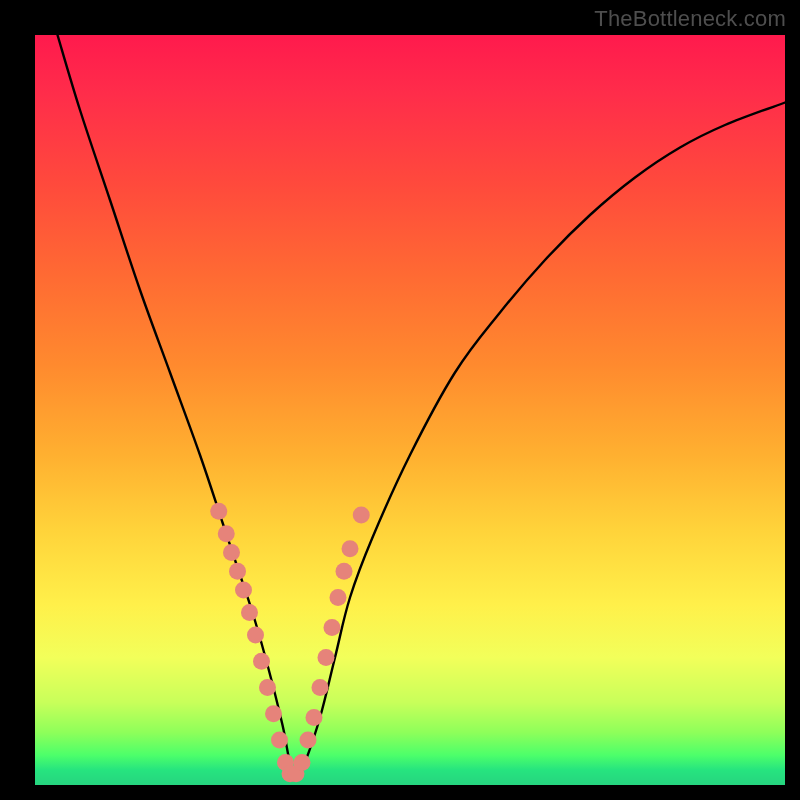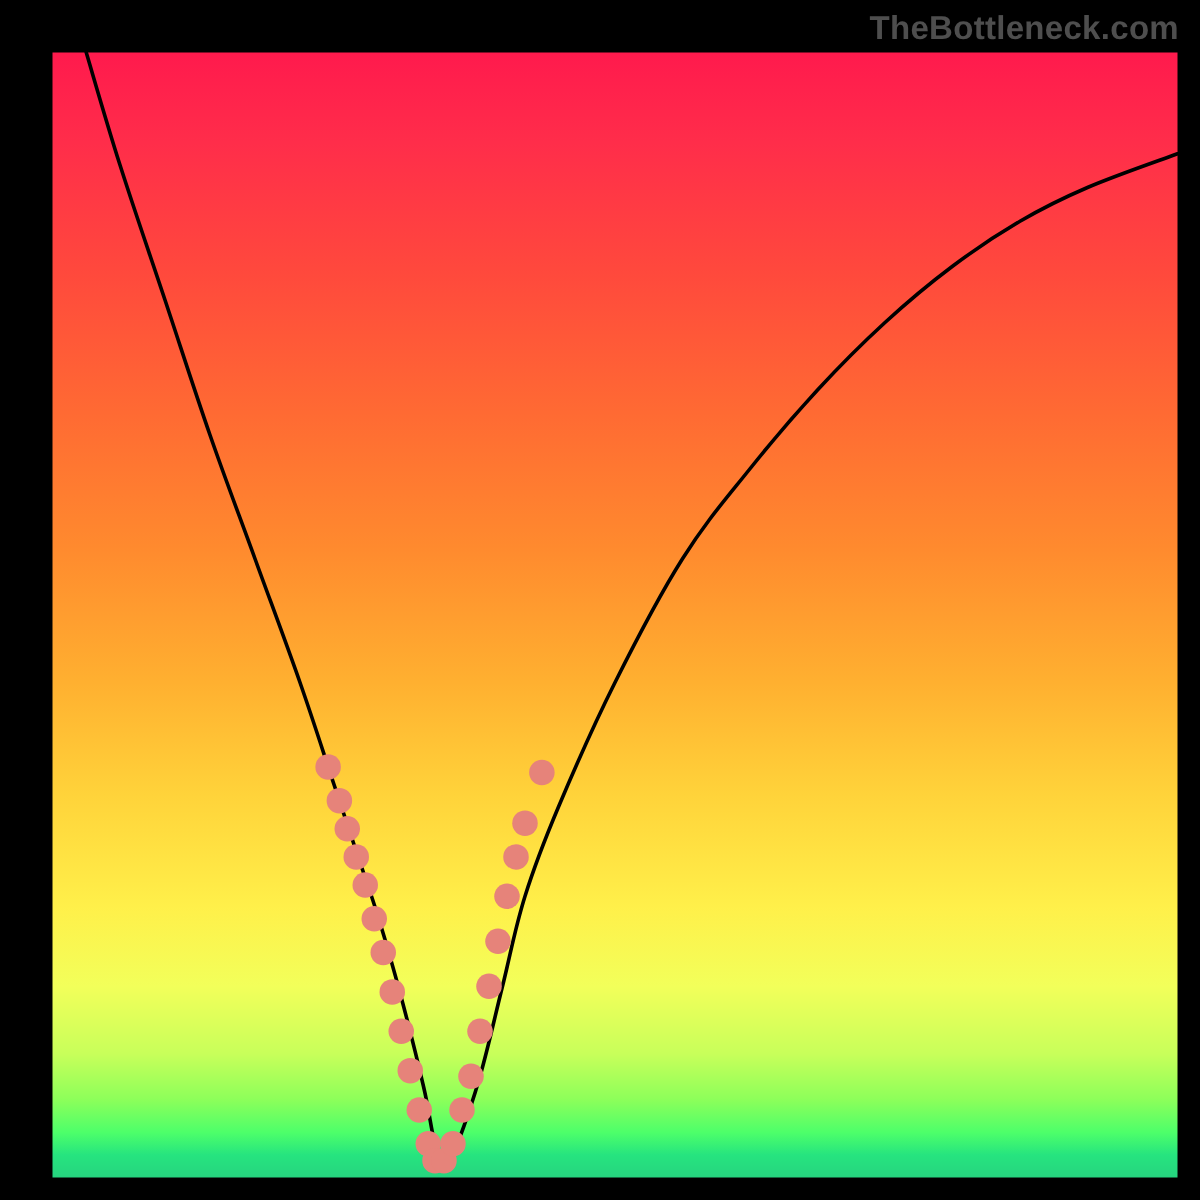--- a/index.html
+++ b/index.html
@@ -40,21 +40,21 @@
       #26e47f 98%,
       #26d47f 100%
     );
   }
   .watermark {
     position: absolute;
     top: 6px;
     right: 14px;
     color: #4e4e4e;
     font-size: 22px;
-    font-weight: 700;
+    font-weight: 400;
     letter-spacing: 0.2px;
     user-select: none;
   }
   svg.curve {
     position: absolute;
     left: 0;
     top: 0;
     width: 750px;
     height: 750px;
     overflow: visible;

